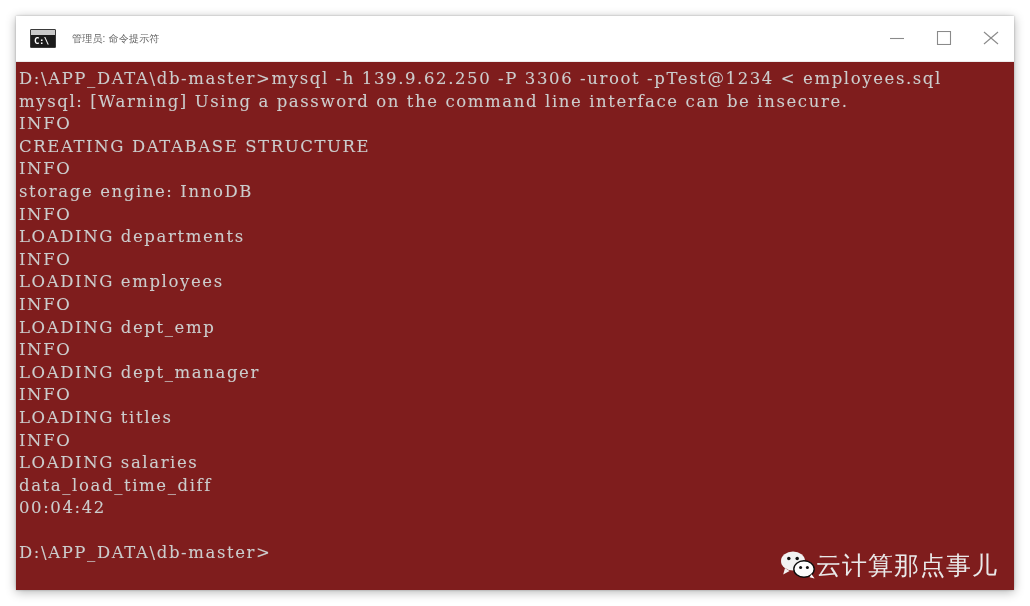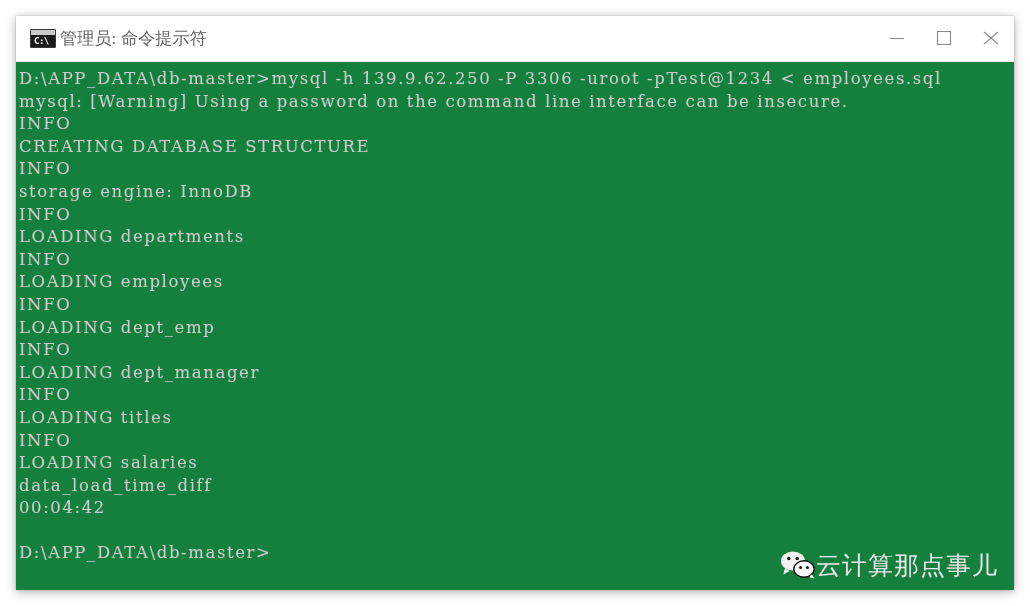--- a/index.html
+++ b/index.html
@@ -81,23 +81,23 @@
     top: 6px;
     color: #ffffff;
     font-family: "DejaVu Sans Mono", "Liberation Mono", monospace;
     font-size: 9px;
     line-height: 10px;
     letter-spacing: -0.5px;
     font-weight: bold;
   }
 
   #title-text {
-    margin-left: 4px;
-    font-family: Liberation Serif, serif;
-    font-size: 17px;
+    margin-left: 16px;
+    font-family: Liberation Sans, sans-serif;
+    font-size: 10px;
     color: #646464;
     white-space: nowrap;
     letter-spacing: 0.2px;
   }
 
   .title-buttons {
     display: flex;
     flex: 0 0 auto;
     height: 46px;
   }
@@ -114,21 +114,21 @@
   .win-btn svg { display: block; }
   .win-btn .stroke { stroke: #8a8a8a; stroke-width: 1.1; fill: none; }
 
   
   #terminal-body {
     position: absolute;
     left: 0;
     top: 46px;
     width: 998px;
     height: 528px;
-    background: #15803d;
+    background: #7f1d1d;
     overflow: hidden;
   }
 
   #terminal-output {
     position: absolute;
     left: 3px;
     top: 6px;
     margin: 0;
     padding: 0;
     font-family: "DejaVu Serif", "Liberation Serif", serif;

